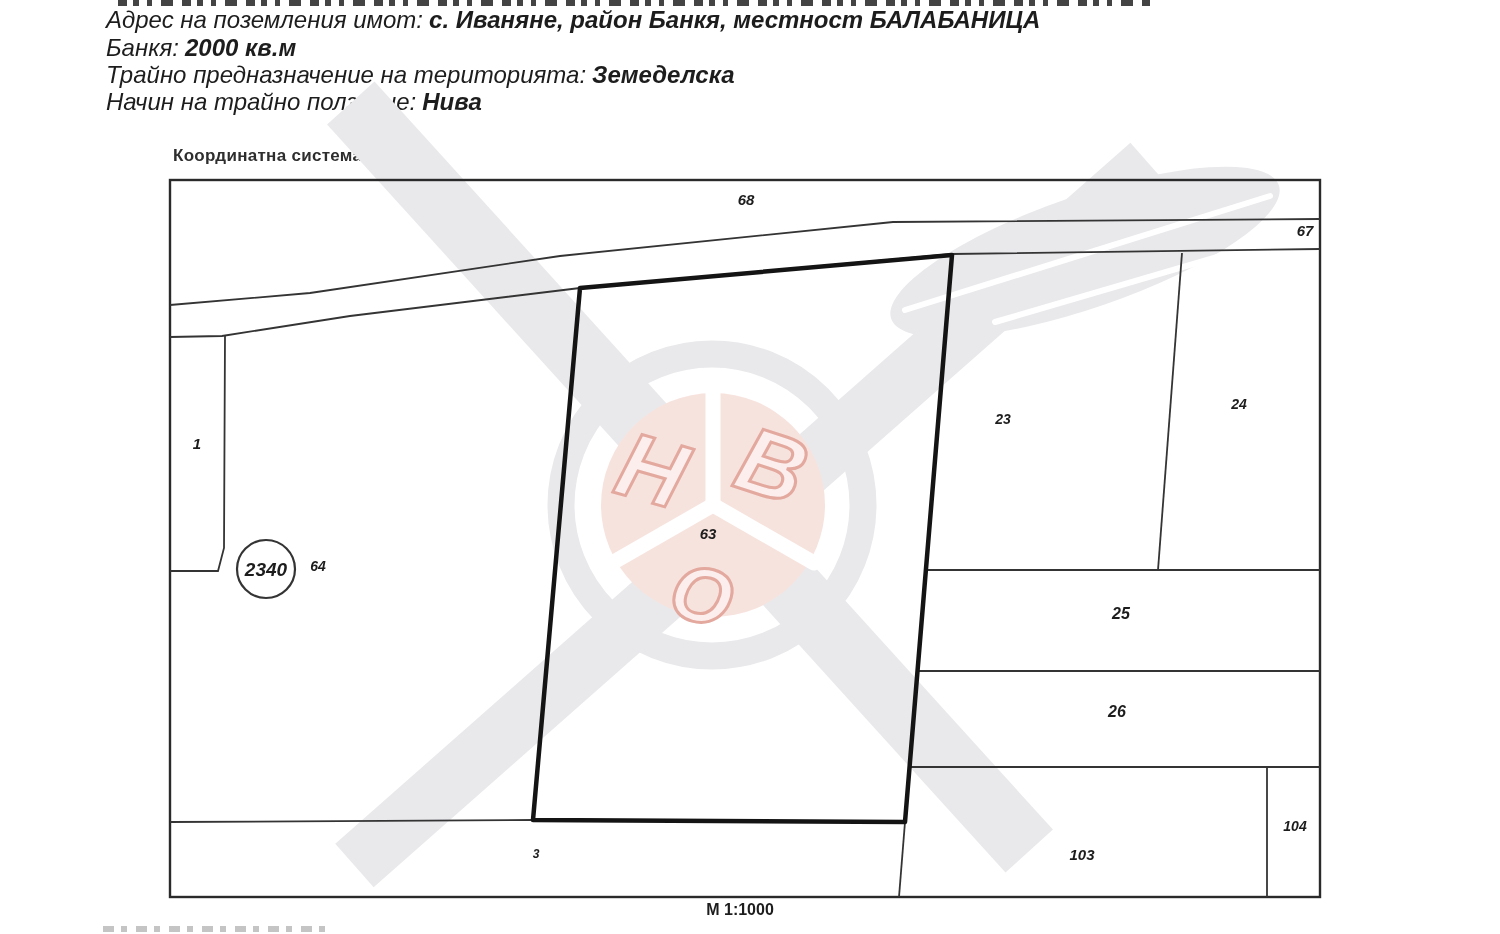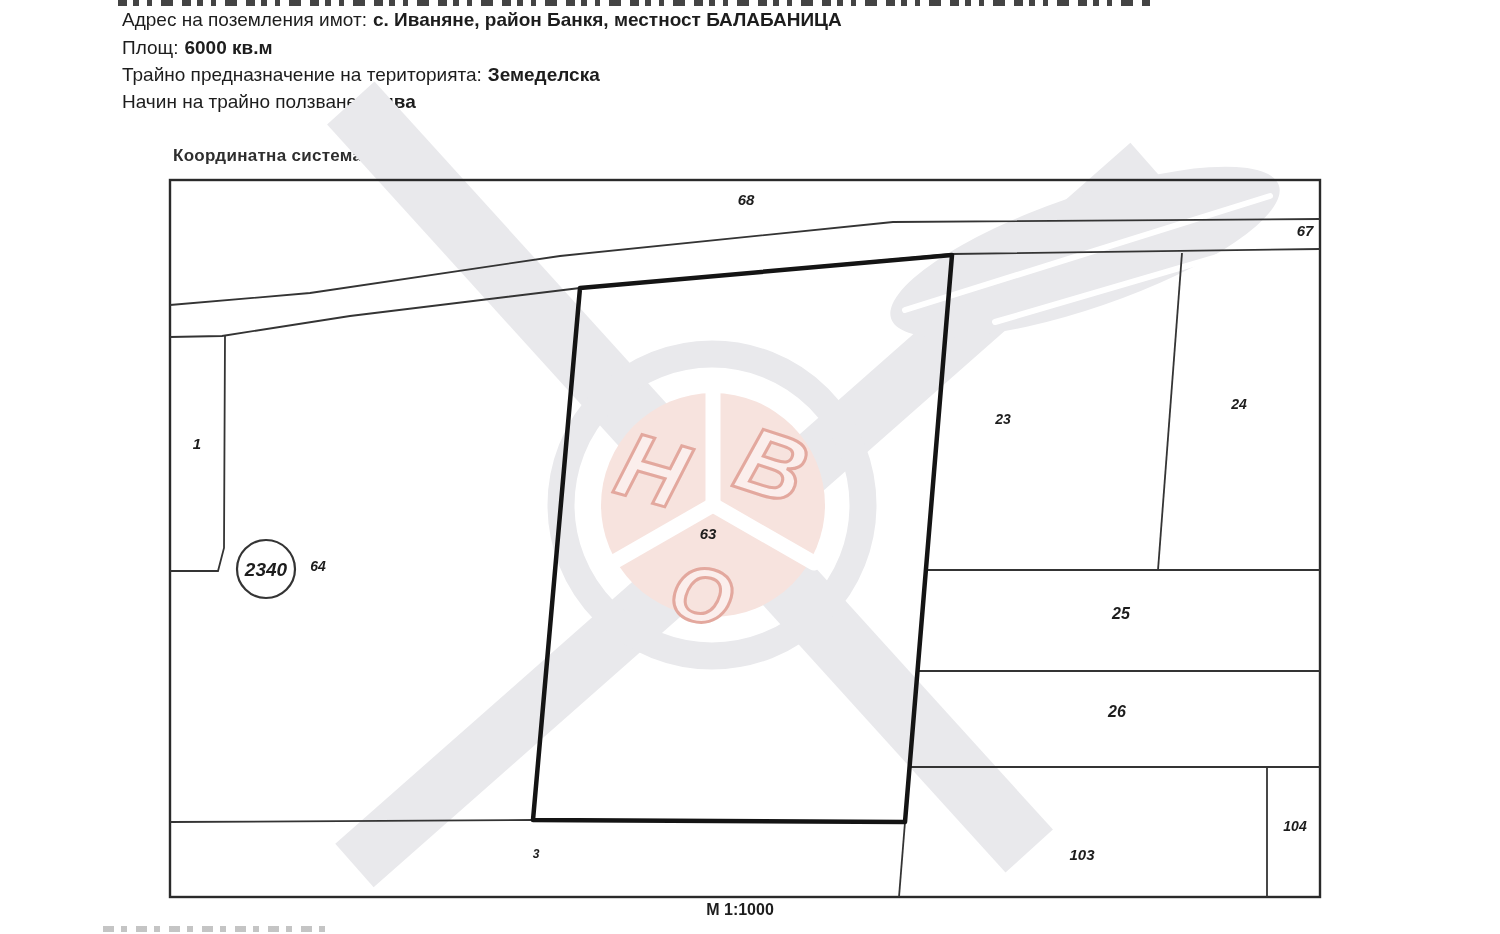--- a/index.html
+++ b/index.html
@@ -6,21 +6,21 @@
     --ink:#1d1d1d; --line:#343434; --frame:#2a2a2a; --thick:#141414;
     --paper:#ffffff; --wm_gray:#e9e9ec; --wm_pink:#f7e3de; --wm_red:#e3a89e;
   }
   html,body{margin:0;padding:0;background:#888;}
   #page{
     position:relative;width:1500px;height:934px;background:var(--paper);
     font-family:"Liberation Sans","DejaVu Sans",sans-serif;color:var(--ink);
     overflow:hidden;
   }
   
-  .hline{position:absolute;left:122px;font-size:19px;line-height:24px;white-space:nowrap;color:var(--ink);}
+  .hline{position:absolute;left:106px;font-size:24px;line-height:24px;white-space:nowrap;color:var(--ink);font-style:italic;}
   .hline .lbl{font-weight:400;}
   .hline .val{font-weight:700;margin-left:6px;}
   #hl1{top:8px;} #hl2{top:36px;} #hl3{top:63px;text-align:right;} #hl4{top:90px;}
   
   .clip-top{
     position:absolute;left:118px;top:0;width:1032px;height:6px;opacity:.8;
     background:repeating-linear-gradient(90deg,#151515 0 9px,transparent 9px 15px,#151515 15px 21px,transparent 21px 29px,#151515 29px 34px,transparent 34px 43px,#151515 43px 55px,transparent 55px 64px);
   }
   .clip-bottom{
     position:absolute;left:103px;top:926px;width:228px;height:6px;opacity:.5;
@@ -48,21 +48,21 @@
 <body>
 
 <div id="page">
 
   <div class="clip-top"></div>
 
   <div class="hline" id="hl1">
     <span class="lbl">Адрес на поземления имот:</span><span class="val">с. Иваняне, район Банкя, местност БАЛАБАНИЦА</span>
   </div>
   <div class="hline" id="hl2">
-    <span class="lbl">Площ:</span><span class="val">6000 кв.м</span>
+    <span class="lbl">Банкя:</span><span class="val">2000 кв.м</span>
   </div>
   <div class="hline" id="hl3">
     <span class="lbl">Трайно предназначение на територията:</span><span class="val">Земеделска</span>
   </div>
   <div class="hline" id="hl4">
     <span class="lbl">Начин на трайно ползване:</span><span class="val">Нива</span>
   </div>
 
   <div class="coordsys">Координатна система 1970г.</div>
 

